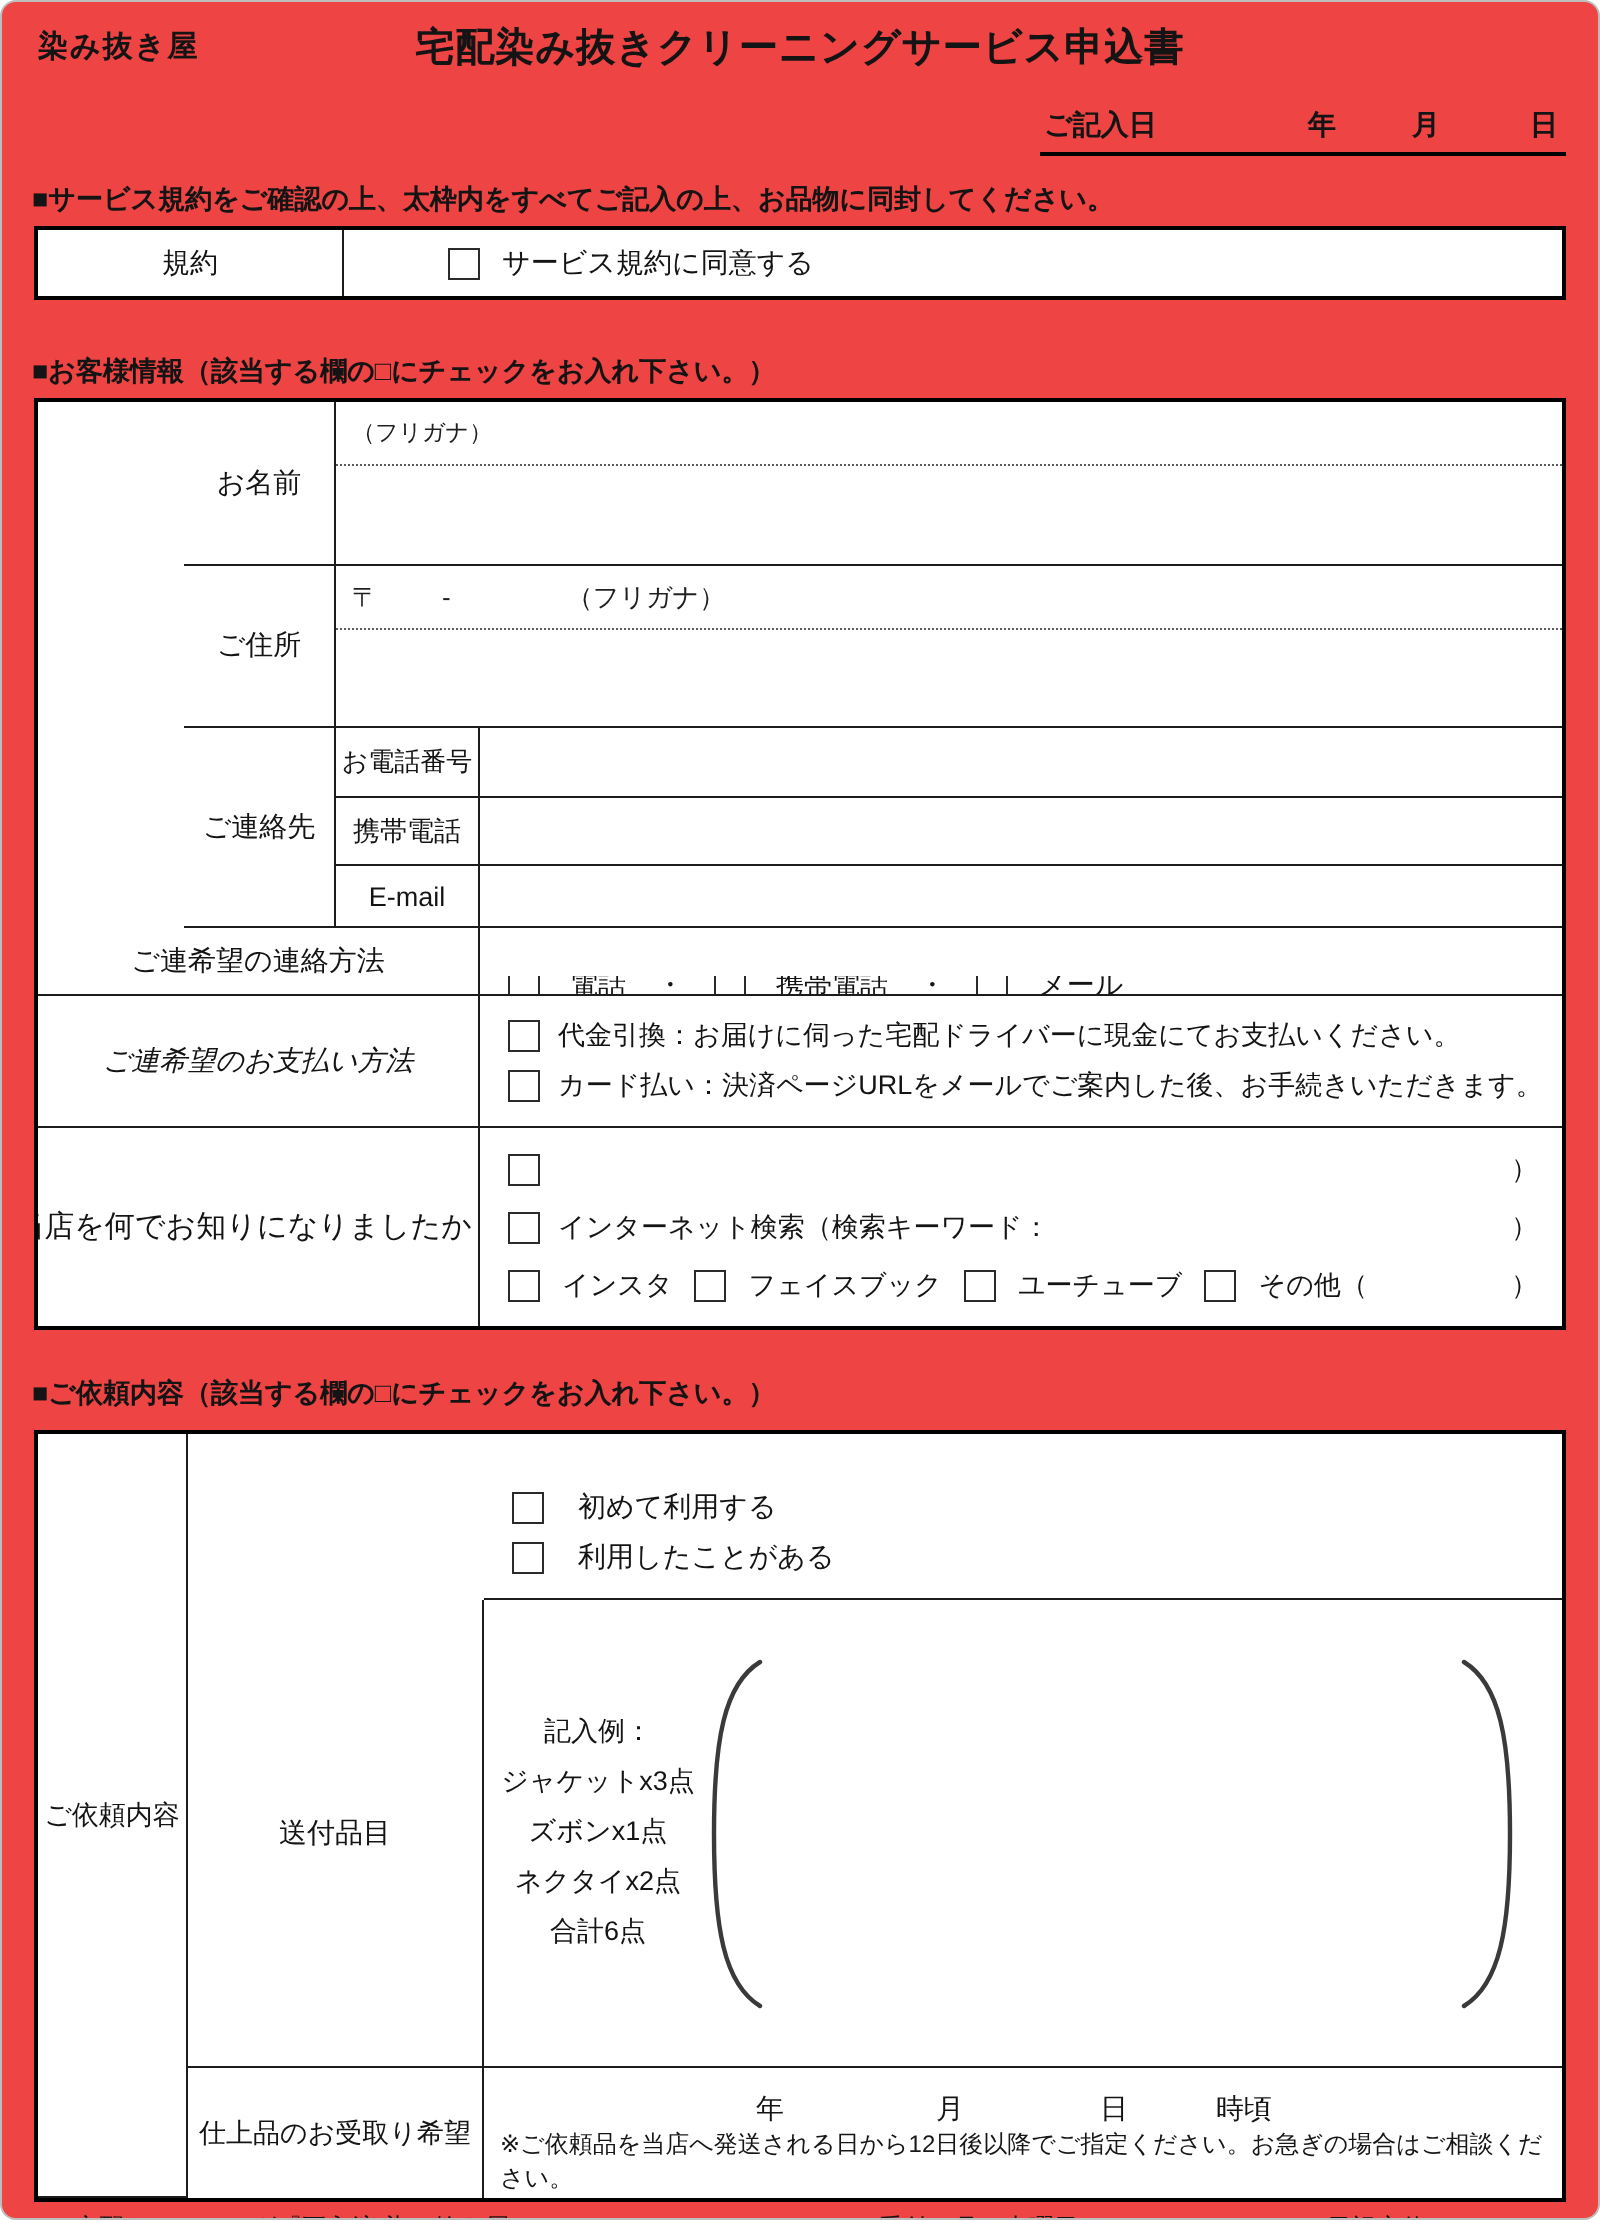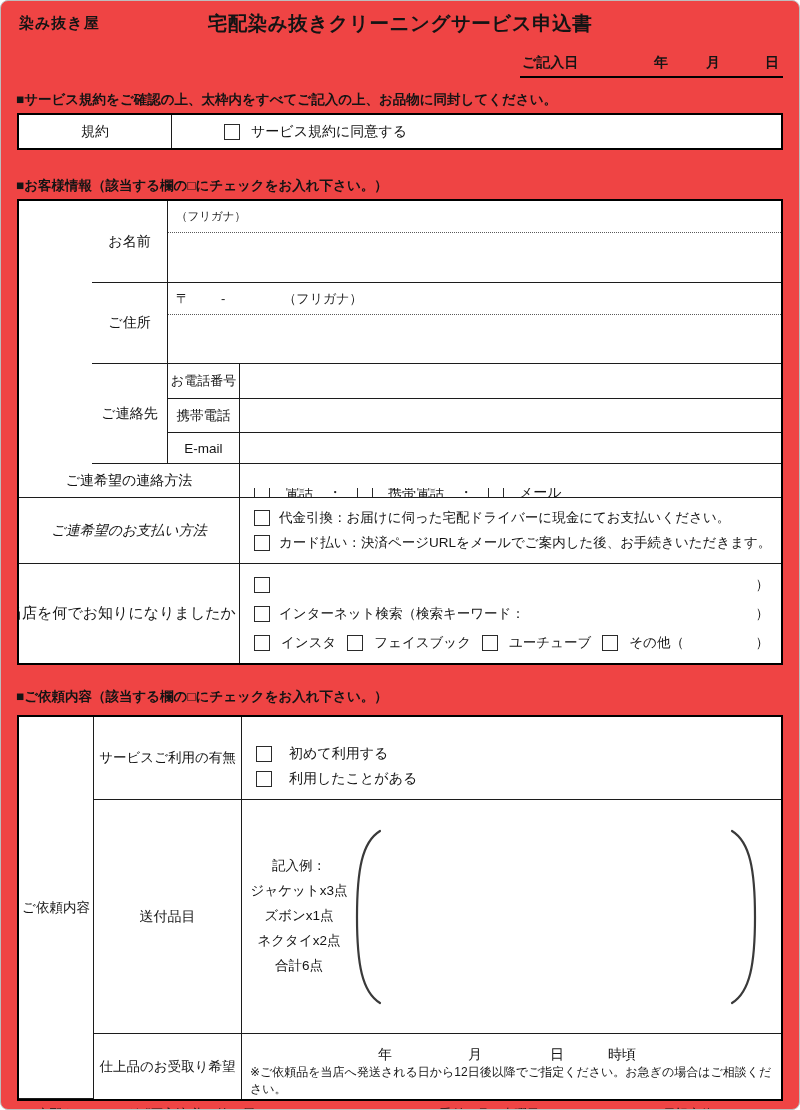--- a/index.html
+++ b/index.html
@@ -268,21 +268,20 @@
         <span class="paren-end">）</span>
       </div>
     </div>
   </div>
 
   <div class="sec-heading h3">■ご依頼内容（該当する欄の□にチェックをお入れ下さい。）</div>
   <div class="tbl req-tbl">
 
     <div class="cell rg">ご依頼内容</div>
 
-    <div class="cell ru-l">サービスご利用の有無</div>
     <div class="cell ru-c no-br">
       <div class="opt-line">
         <span class="cb"></span>
         <span>初めて利用する</span>
       </div>
       <div class="opt-line">
         <span class="cb"></span>
         <span>利用したことがある</span>
       </div>
     </div>

